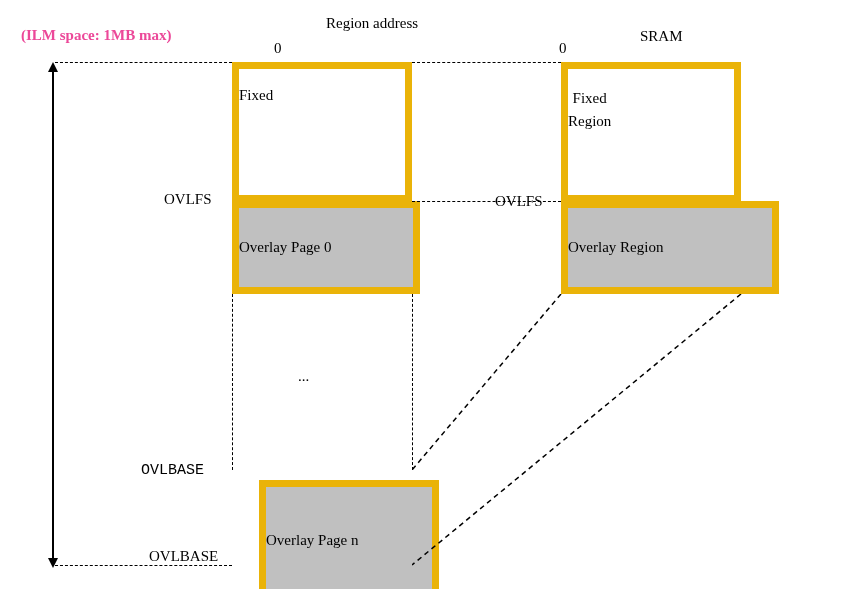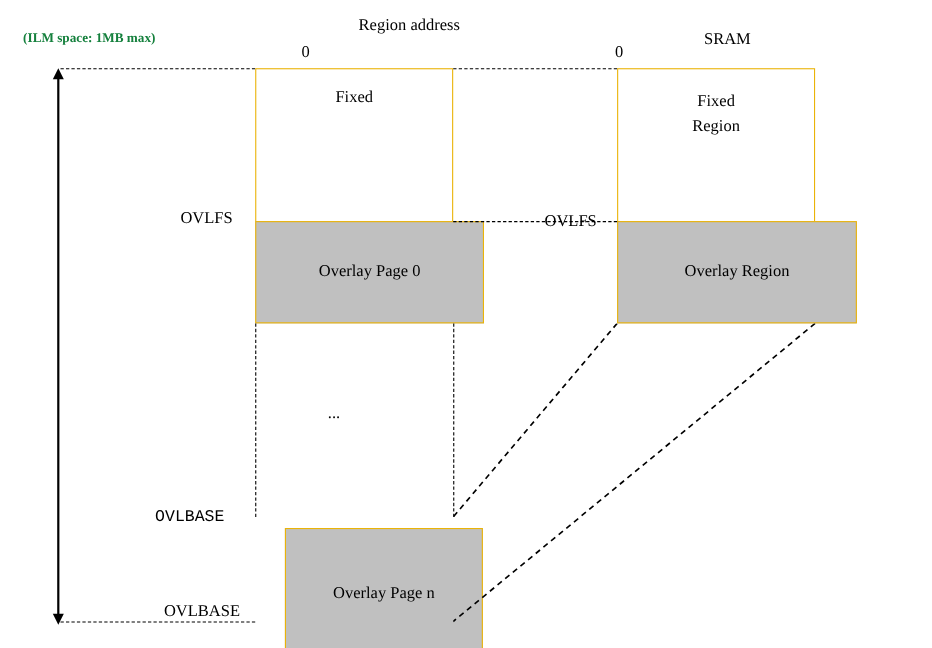--- a/index.html
+++ b/index.html
@@ -7,31 +7,31 @@
       width: 847px; 
       height: 589px; 
       background: #fff; 
       font-family: "Times New Roman", serif; 
       font-size: 15px;
       position: relative;
     }
     .label { position: absolute; color: #000; }
     .ilm-label { 
       position: absolute; 
-      color: #15803d; 
+      color: #ec4899; 
       font-weight: bold; 
-      font-size: 12px;
+      font-size: 15px;
     }
     .box {
       position: absolute;
-      border: 1px solid #eab308;
+      border: 7px solid #eab308;
       background: #fff;
       display: flex;
       align-items: flex-start;
-      justify-content: center;
+      justify-content: flex-start;
       padding-top: 18px;
     }
     .box-gray {
       background: #c0c0c0;
     }
     .box-center {
       align-items: center;
       padding-top: 0;
     }
     .dashed-h {
@@ -83,21 +83,21 @@
 
 <div class="arrow-head-up" style="left:48px; top:62px;"></div>
 <div class="arrow-v" style="left:52px; top:70px; height:490px;"></div>
 <div class="arrow-head-down" style="left:48px; top:558px;"></div>
 
 <div class="dashed-h" style="left:55px; top:62px; width:177px;"></div>
 
 <div class="box" style="left:232px; top:62px; width:180px; height:140px;">
   <span>Fixed</span>
 </div>
-<div class="box box-gray box-center" style="left:232px; top:201px; width:208px; height:93px;">
+<div class="box box-gray box-center" style="left:232px; top:201px; width:188px; height:93px;">
   <span>Overlay Page 0</span>
 </div>
 
 <div class="box" style="left:561px; top:62px; width:180px; height:140px;">
   <span class="multi-line">Fixed<br>Region</span>
 </div>
 <div class="box box-gray box-center" style="left:561px; top:201px; width:218px; height:93px;">
   <span>Overlay Region</span>
 </div>
 

